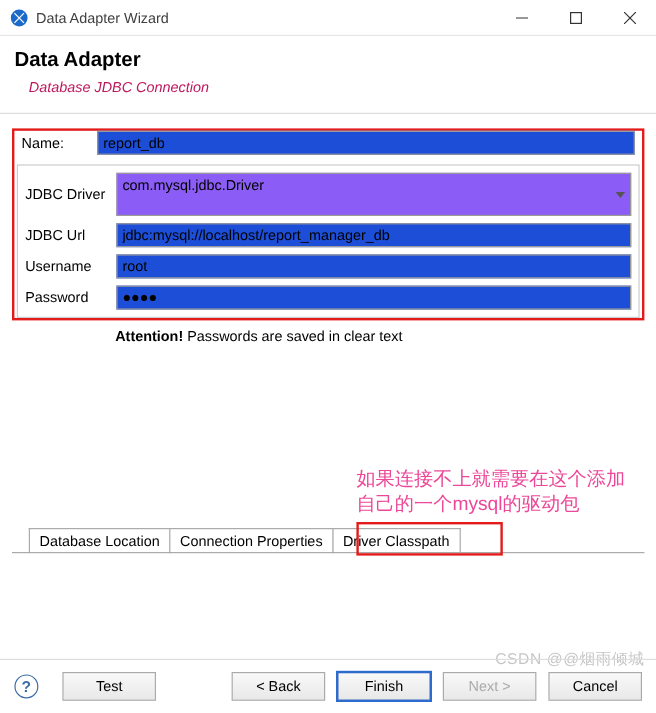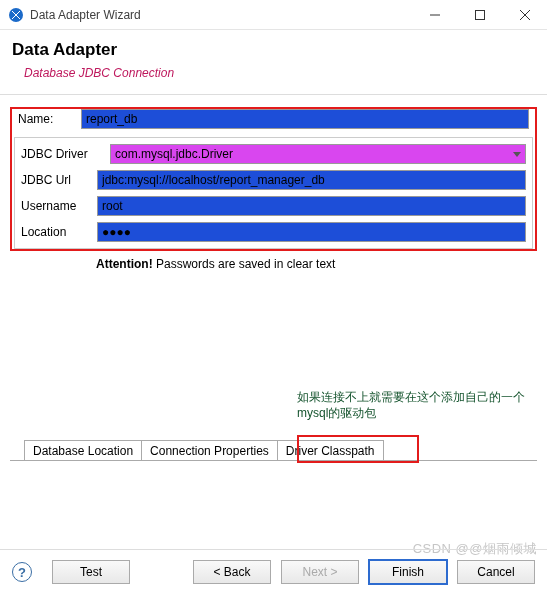--- a/index.html
+++ b/index.html
@@ -15,26 +15,26 @@
 .header-subtitle { font-size: 12px; color: #be185d; margin-left: 12px; font-style: italic; }
 .content { padding: 12px 10px 0 10px; }
 .red-box { border: 2.5px solid #e31b1b; }
 .name-row { display: flex; align-items: center; padding: 0 6px; margin-bottom: 8px; gap: 21px; }
 .name-row label { width: 42px; }
 .text-input { flex: 1; border: 1px solid #999; padding: 2px 4px; font-family: inherit; font-size: 12px; height: 20px; background: #1d4ed8; }
 .fields-box { border: 1px solid #ccc; padding: 6px; margin: 0 2px; }
 .field-row { display: flex; align-items: center; margin-bottom: 6px; }
 .field-row:last-child { margin-bottom: 0; }
 .field-label { width: 76px; }
-.select-wrap { flex: 1; display: flex; border: 1px solid #999; height: 20px; background: #d946ef; margin-left: 13px; }
+.select-wrap { flex: 1; display: flex; border: 1px solid #999; height: 36px; background: #8b5cf6; }
 .select-wrap .select-text { flex: 1; padding: 2px 4px; font-size: 12px; }
 .select-wrap .chev { width: 16px; display: flex; align-items: center; justify-content: center; border-left: none; }
 .attention-row { padding: 6px 0 0 86px; font-size: 12px; }
 .attention-row b { font-weight: bold; }
-.annotation { position: absolute; color: #14532d; font-size: 12px; line-height: 1.3; left: 297px; top: 390px; width: 230px; }
+.annotation { position: absolute; color: #ec4899; font-size: 16px; line-height: 1.3; left: 297px; top: 390px; width: 230px; }
 .red-small-box { position: absolute; border: 2px solid #e31b1b; left: 297px; top: 435px; width: 122px; height: 28px; pointer-events: none; }
 .tabs { position: absolute; left: 24px; top: 440px; display: flex; }
 .tab { border: 1px solid #aaa; border-bottom: none; padding: 3px 8px; font-size: 12px; background: #fff; margin-right: -1px; }
 .tabs-line { position: absolute; left: 10px; right: 10px; top: 460px; border-top: 1px solid #aaa; }
 .footer { position: absolute; left: 0; right: 0; bottom: 0; border-top: 1px solid #ddd; padding: 10px 12px; display: flex; align-items: center; gap: 10px; }
 .help-icon { width: 20px; height: 20px; border: 1.5px solid #3a6ea5; border-radius: 50%; display: flex; align-items: center; justify-content: center; color: #3a6ea5; font-weight: bold; font-size: 13px; margin-right: 10px; }
 .footer-spacer { flex: 1; }
 .btn { min-width: 78px; height: 24px; border: 1px solid #aaa; background: linear-gradient(#f9f9f9,#e8e8e8); font-family: inherit; font-size: 12px; cursor: pointer; }
 .btn.disabled { color: #aaa; }
 .btn.focus { outline: 2px solid #2d6bcf; outline-offset: -1px; }
@@ -96,21 +96,21 @@
       </div>
       <div class="field-row">
         <div class="field-label">JDBC Url</div>
         <input class="text-input" type="text" value="jdbc:mysql://localhost/report_manager_db" style="">
       </div>
       <div class="field-row">
         <div class="field-label">Username</div>
         <input class="text-input" type="text" value="root" style="">
       </div>
       <div class="field-row">
-        <div class="field-label">Location</div>
+        <div class="field-label">Password</div>
         <input class="text-input" type="text" value="●●●●" style="">
       </div>
     </div>
 
   </div>
   <div class="attention-row">
     <b>Attention!</b><span> Passwords are saved in clear text</span>
   </div>
 </div>
 
@@ -125,16 +125,16 @@
 
 <div class="red-small-box"></div>
 
 <div class="watermark">CSDN @@烟雨倾城</div>
 
 <div class="footer">
   <div class="help-icon">?</div>
   <button class="btn">Test</button>
   <div class="footer-spacer"></div>
   <button class="btn">&lt; Back</button>
+  <button class="btn focus">Finish</button>
   <button class="btn disabled">Next &gt;</button>
-  <button class="btn focus">Finish</button>
   <button class="btn">Cancel</button>
 </div>
 
 </body></html>

